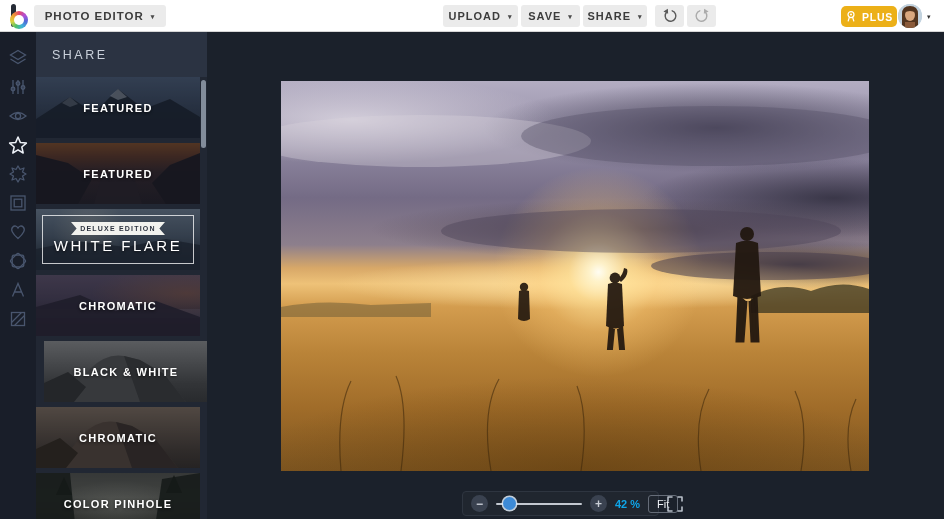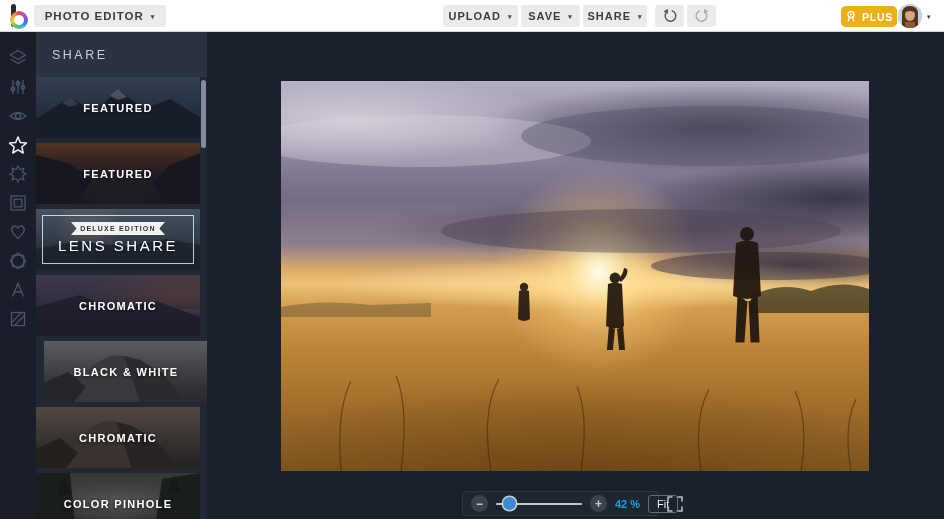--- a/index.html
+++ b/index.html
@@ -226,21 +226,21 @@
         <div class="tile-label">FEATURED</div>
       </div>
 
       <div class="fx-tile fx-lensflare">
         <svg class="tile-art" viewBox="0 0 164 61" preserveAspectRatio="none">
           <polygon points="0,40 40,32 90,38 130,30 164,36 164,61 0,61" fill="#242d39" opacity=".85"></polygon>
         </svg>
         <div class="tile-shade"></div>
         <div class="frame-inset"></div>
         <div class="ribbon">DELUXE EDITION</div>
-        <div class="lensflare-label">LENS SHARE</div>
+        <div class="lensflare-label">WHITE FLARE</div>
       </div>
 
       <div class="fx-tile fx-chromatic">
         <svg class="tile-art" viewBox="0 0 164 61" preserveAspectRatio="none">
           <rect x="0" y="34" width="164" height="9" fill="#8a7f96" opacity=".22"></rect>
           <polygon points="0,32 44,20 80,36 120,26 164,42 164,61 0,61" fill="#2b2535" opacity=".92"></polygon>
         </svg>
         <div class="tile-shade"></div>
         <div class="tile-label">CHROMATIC</div>
       </div>

